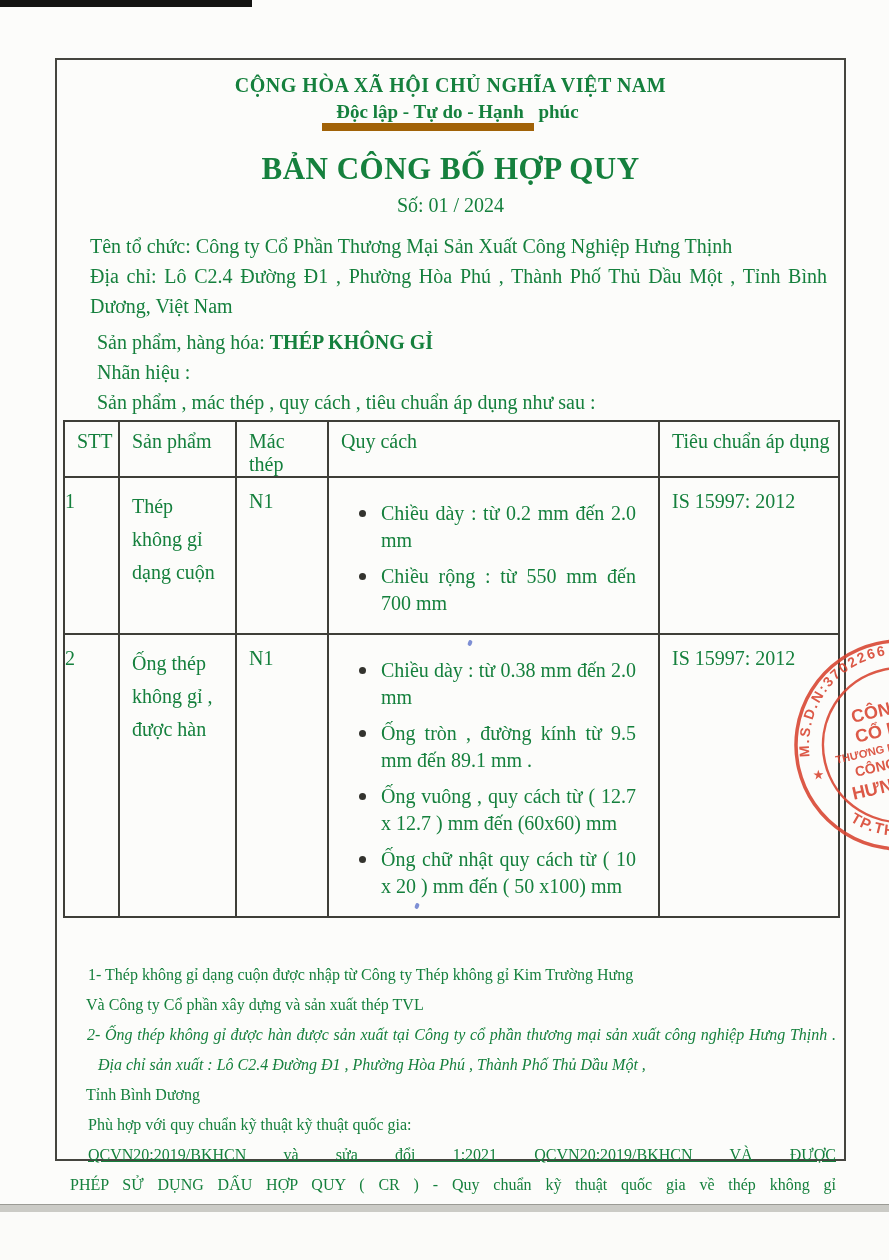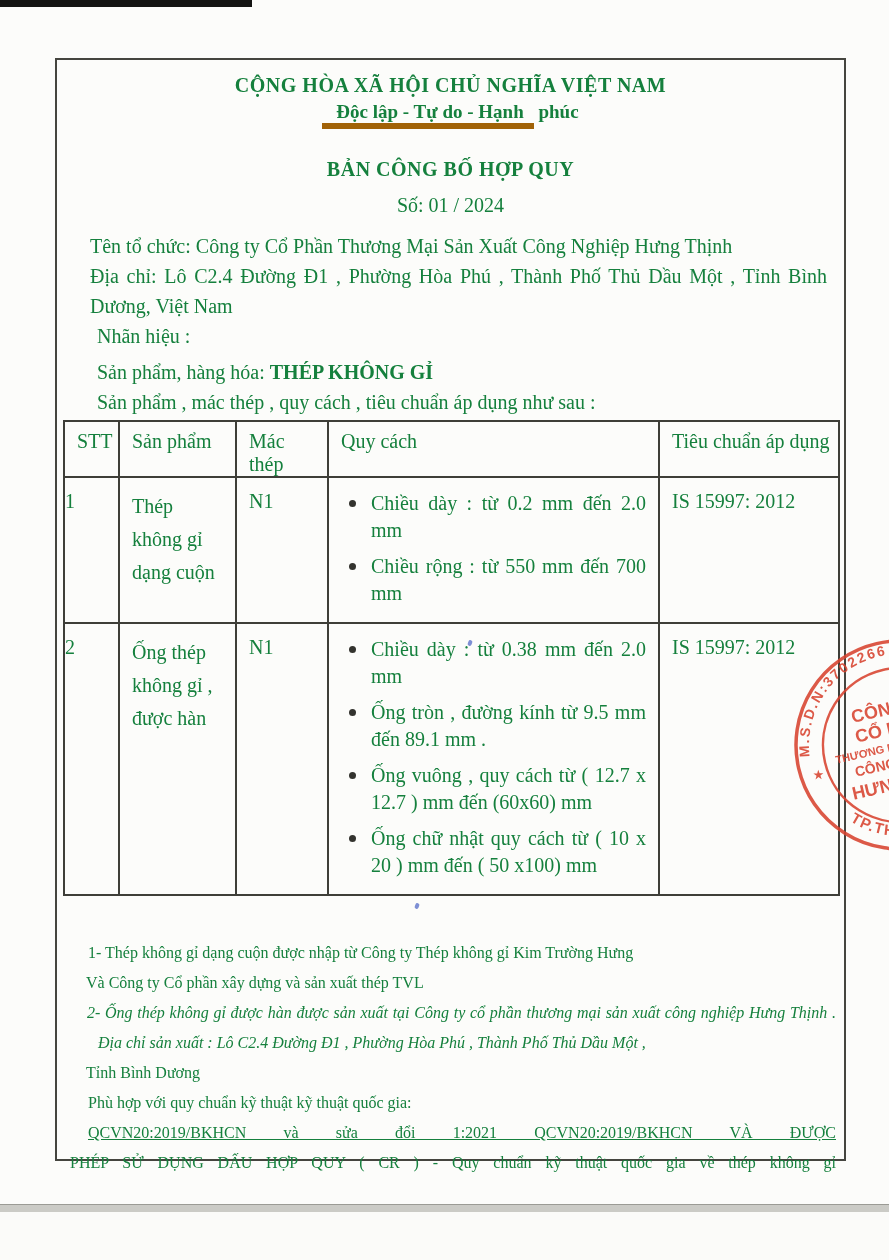--- a/index.html
+++ b/index.html
@@ -16,22 +16,22 @@
   .edge-right-halo{position:absolute;right:6px;top:24px;width:7px;height:1222px;background:#eeede5;}
   .edge-bottom{position:absolute;left:0;bottom:0;width:889px;height:7px;background:#cbcbc6;border-top:1px solid #9b9b95;}
   .speck{position:absolute;width:4px;height:6px;background:#3a55c0;opacity:.65;border-radius:2px;transform:rotate(20deg);}
 
   .frame{
     position:absolute;left:55px;top:58px;width:791px;height:1103px;
     border:2px solid #45453f;box-sizing:border-box;background:transparent;
   }
   .nat{padding-top:13px;text-align:center;font-weight:bold;font-size:20px;line-height:24px;letter-spacing:.5px;}
   .motto-wrap{text-align:center;font-weight:bold;font-size:19px;line-height:26px;margin-top:2px;}
-  .motto-u{border-bottom:6px solid #a16207;padding:0 10px 1px 14px;font-family:Liberation Serif, serif;}
-  .doc-title{margin:30px 0 0;text-align:center;font-weight:bold;font-size:20px;line-height:28px;letter-spacing:.5px;}
+  .motto-u{border-bottom:8px solid #a16207;padding:0 10px 1px 14px;font-family:Liberation Serif, serif;}
+  .doc-title{margin:30px 0 0;text-align:center;font-weight:bold;font-size:31px;line-height:28px;letter-spacing:.5px;}
   .doc-num{margin-top:9px;text-align:center;font-size:20px;line-height:26px;}
 
   p{margin:0;}
   .info{margin-left:33px;margin-right:17px;font-size:20px;line-height:30px;}
   .info.jst{text-align:justify;}
   .indent2{margin-left:40px;}
   .mt6{margin-top:6px;}
   .mt14{margin-top:13px;}
 
   table.spec{
@@ -43,21 +43,21 @@
     font-weight:normal;text-align:left;
   }
   table.spec th{height:44px;padding:8px 6px 0 12px;}
   th.c-stt,td.c-stt{text-align:center;padding-left:0;padding-right:0;}
   td.c-stt{padding-top:12px;}
   td{padding:12px 8px 6px 12px;}
   td.c-name{text-align:justify;line-height:33px;}
   td.c-grade{text-align:center;}
   tr.r1 td{height:94px;}
   tr.r2 td{height:238px;}
-  ul.specs{list-style:none;margin:0;padding:0 4px 0 30px;}
+  ul.specs{list-style:none;margin:10px;padding:0 4px 0 30px;}
   ul.specs li{
     position:relative;line-height:27px;margin-bottom:9px;text-align:justify;
   }
   ul.specs li::before{
     content:"";position:absolute;left:-22px;top:10px;width:7px;height:7px;
     border-radius:50%;background:#33332e;
   }
 
   .notes{margin-top:42px;font-size:16px;}
   .notes p{line-height:30px;}
@@ -89,22 +89,22 @@
 
     <div class="nat">CỘNG HÒA XÃ HỘI CHỦ NGHĨA VIỆT NAM</div>
     <div class="motto-wrap"><span class="motto-u">Độc lập - Tự do - Hạnh</span><span> phúc</span></div>
 
     <div class="doc-title">BẢN CÔNG BỐ HỢP QUY</div>
     <div class="doc-num">Số: 01 / 2024</div>
 
     <p class="info jst mt14">Tên tổ chức: Công ty Cổ Phần Thương Mại Sản Xuất Công Nghiệp Hưng Thịnh</p>
     <p class="info jst">Địa chỉ: Lô C2.4 Đường Đ1 , Phường Hòa Phú , Thành Phố Thủ Dầu Một , Tỉnh Bình Dương, Việt Nam</p>
 
+    <p class="info indent2 mt6"><span>Sản phẩm, hàng hóa: </span><b>THÉP KHÔNG GỈ</b></p>
     <p class="info indent2">Nhãn hiệu :</p>
-    <p class="info indent2 mt6"><span>Sản phẩm, hàng hóa: </span><b>THÉP KHÔNG GỈ</b></p>
     <p class="info indent2">Sản phẩm , mác thép , quy cách , tiêu chuẩn áp dụng như sau :</p>
 
     <table class="spec">
       <colgroup>
         <col style="width:55px">
           <col style="width:117px">
           <col style="width:92px">
           <col style="width:331px">
           <col style="width:180px">
       </colgroup>

